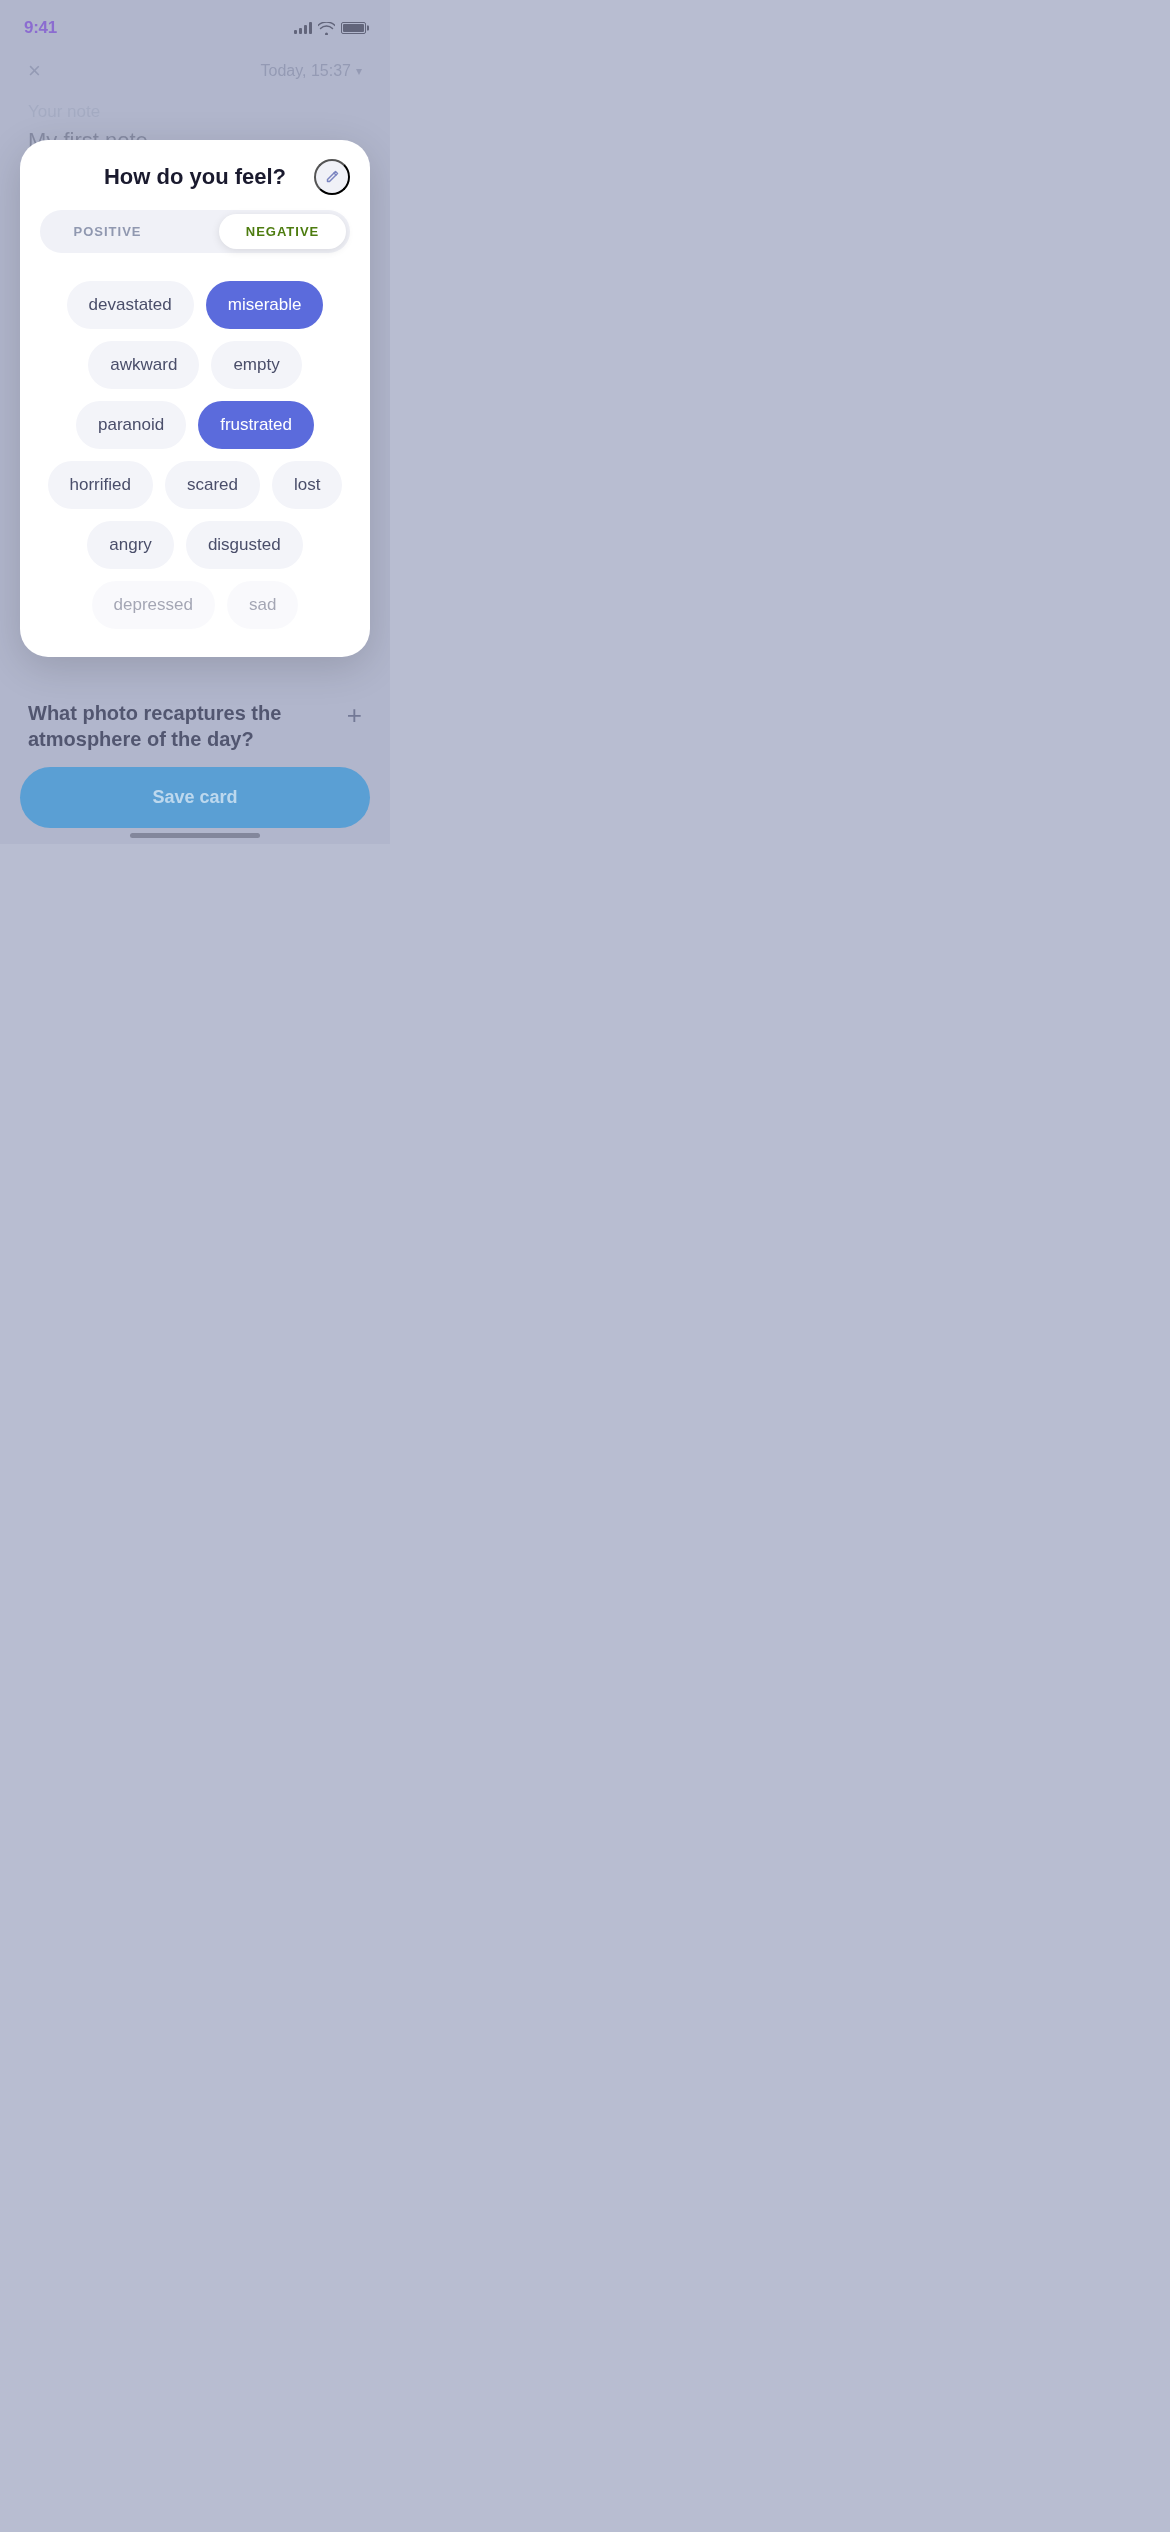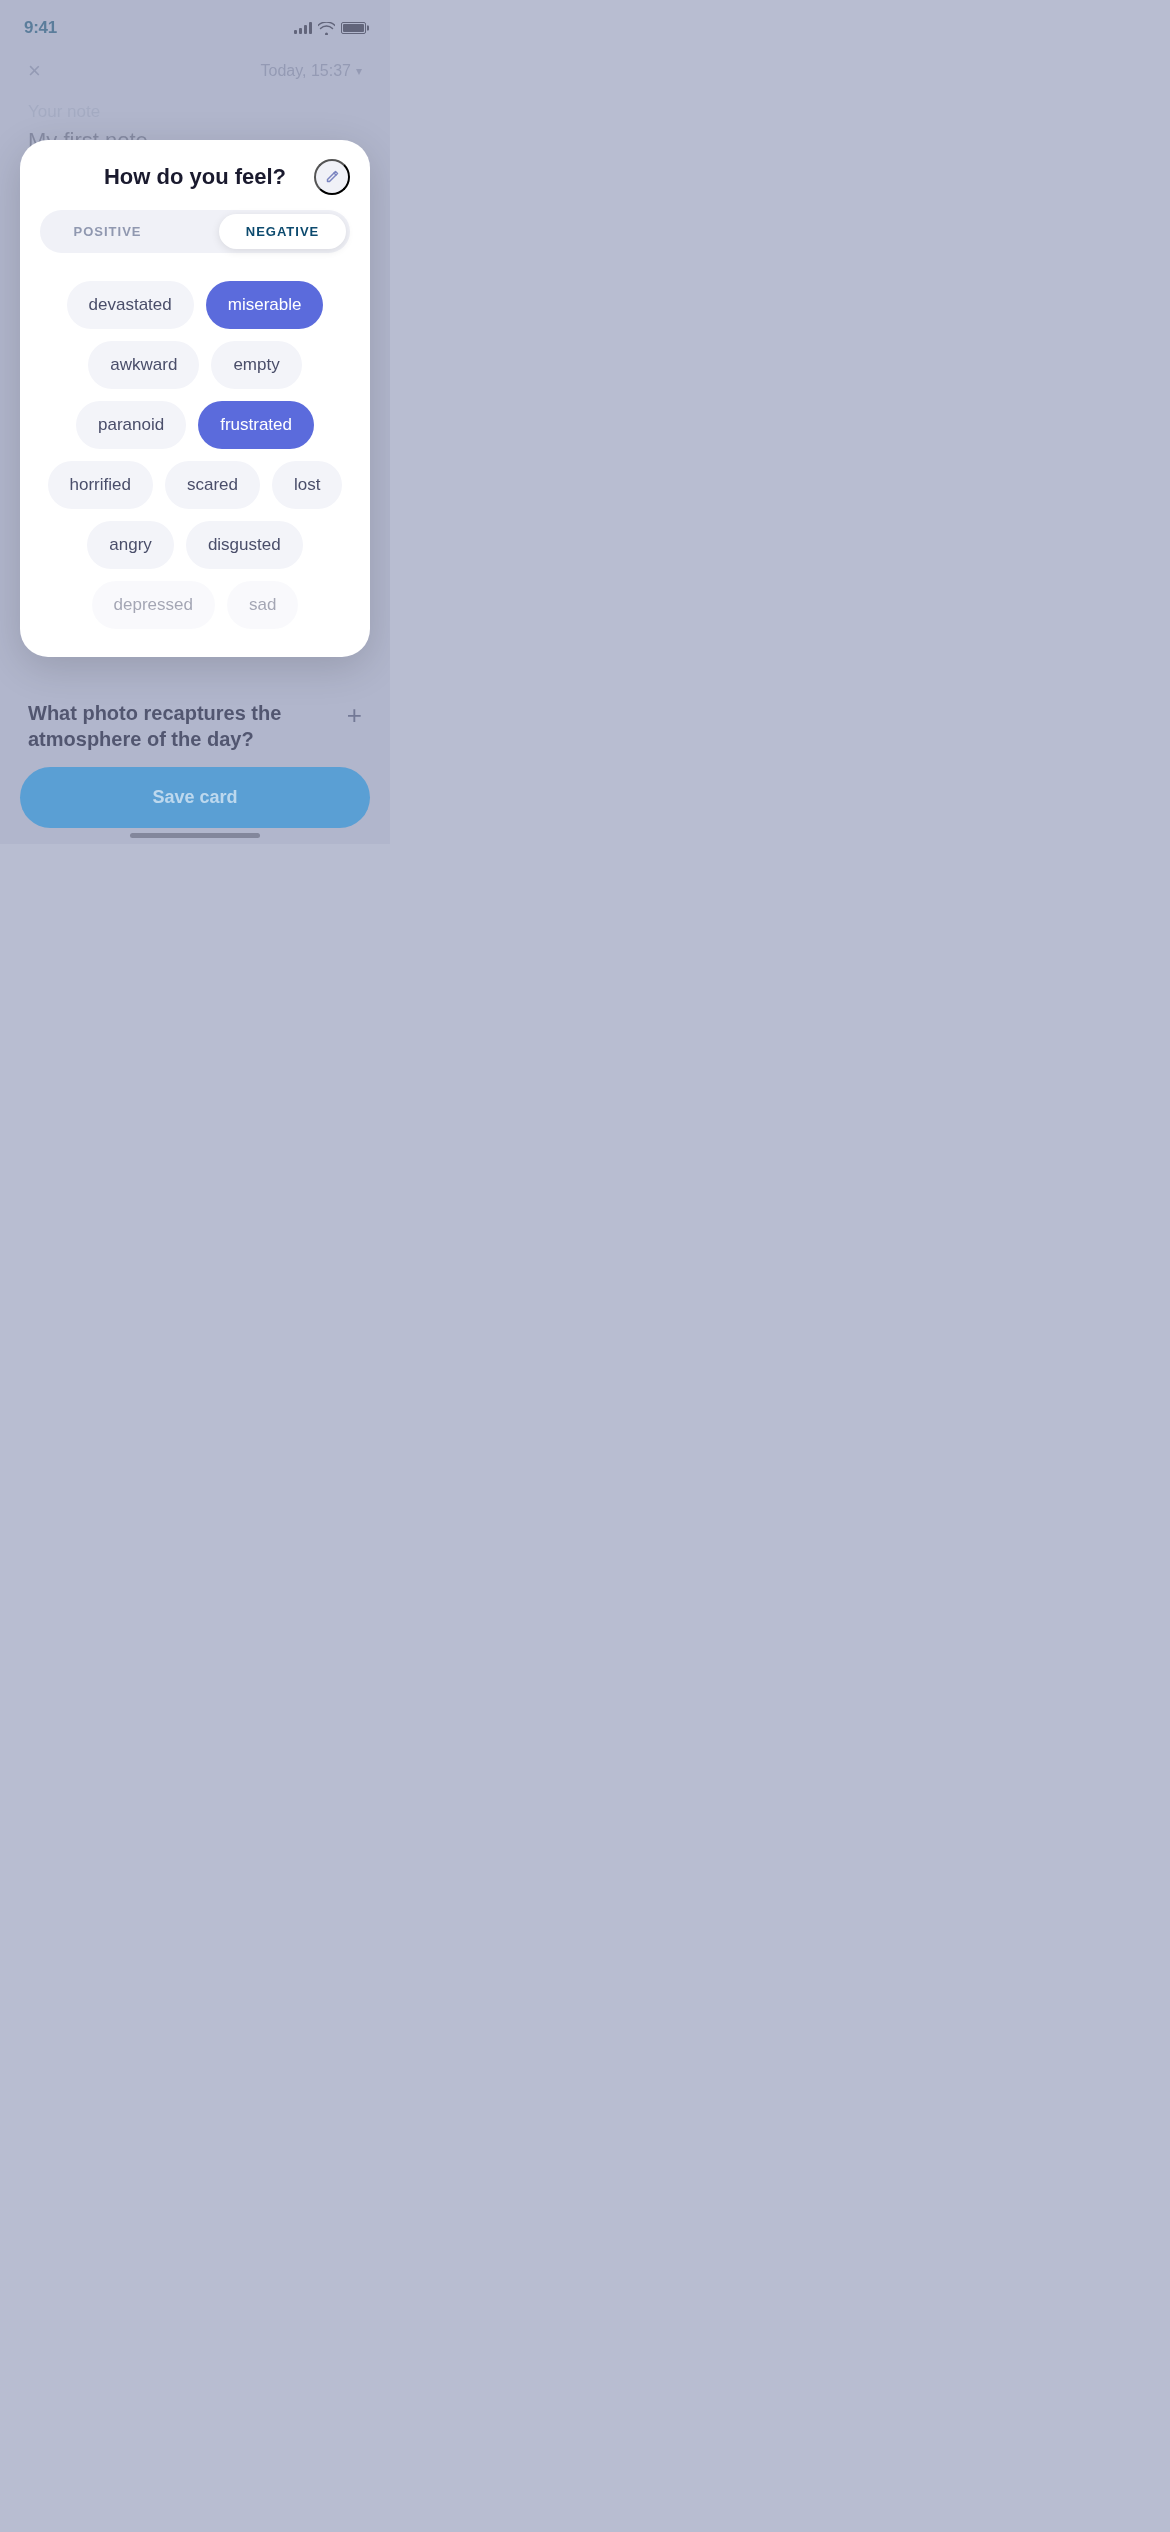--- a/index.html
+++ b/index.html
@@ -19,21 +19,21 @@
       display: flex;
       justify-content: space-between;
       align-items: center;
       padding: 14px 24px 6px;
       height: 48px;
     }
 
     .status-time {
       font-size: 17px;
       font-weight: 600;
-      color: #0c4a6e;
+      color: #6d28d9;
       letter-spacing: -0.3px;
     }
 
     .status-icons {
       display: flex;
       align-items: center;
       gap: 6px;
     }
 
     .signal-bars {
@@ -200,21 +200,21 @@
       padding: 10px;
       border-radius: 46px;
       font-size: 13px;
       font-weight: 600;
       letter-spacing: 1px;
       cursor: pointer;
     }
 
     .tab.active {
       background: #ffffff;
-      color: #0c4a6e;
+      color: #4d7c0f;
       box-shadow: 0 2px 8px rgba(0,0,0,0.1);
     }
 
     .tab.inactive {
       color: #9098b0;
     }
 
     
     .emotions-area {
       position: relative;

